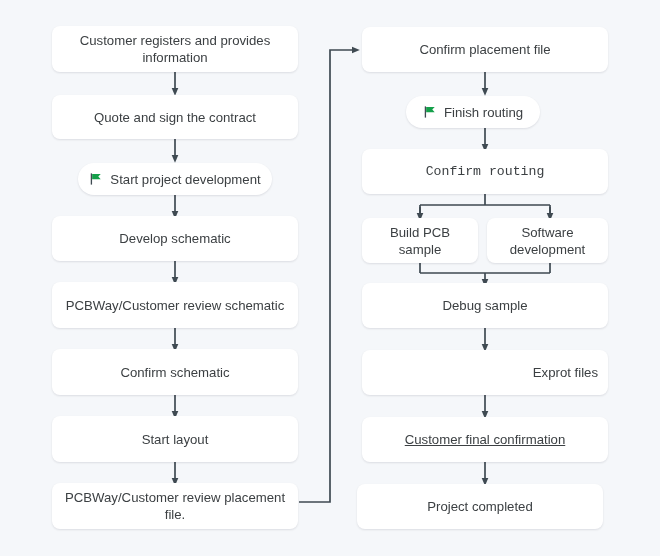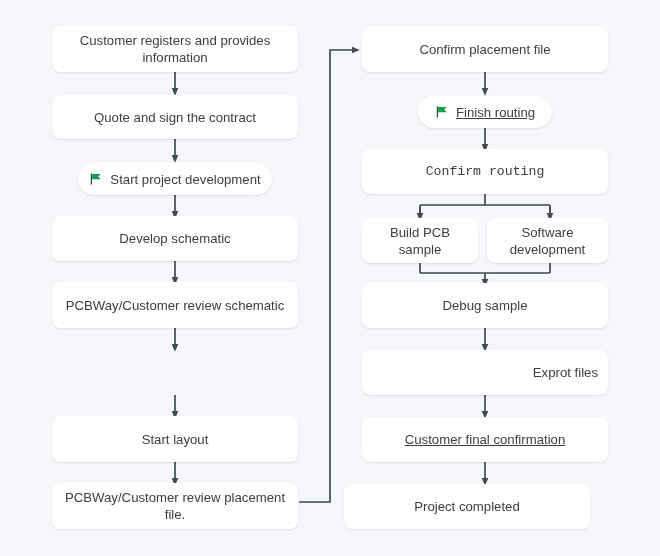--- a/index.html
+++ b/index.html
@@ -120,34 +120,37 @@
   </div>
 
   <div class="node" style="left:52px; top:216px; width:246px; height:45px;">
     <span class="label">Develop schematic</span>
   </div>
 
   <div class="node" style="left:52px; top:282px; width:246px; height:46px;">
     <span class="label">PCBWay/Customer review schematic</span>
   </div>
 
+  <div class="node" style="left:52px; top:349px; width:246px; height:46px;">
+    <span class="label">Confirm schematic</span>
+  </div>
 
   <div class="node" style="left:52px; top:416px; width:246px; height:46px;">
     <span class="label">Start layout</span>
   </div>
 
   <div class="node" style="left:52px; top:483px; width:246px; height:46px;">
     <span class="label">PCBWay/Customer review placement file.</span>
   </div>
 
   <div class="node" style="left:362px; top:27px; width:246px; height:45px;">
     <span class="label">Confirm placement file</span>
   </div>
 
-  <div class="node pill withflag" style="left:418px; top:96px; width:134px; height:32px;text-decoration:underline;">
+  <div class="node pill withflag" style="left:406px; top:96px; width:134px; height:32px;">
     <span class="flag-icon">
       <svg viewBox="0 0 16 16" width="14" height="14" xmlns="http://www.w3.org/2000/svg">
         <rect x="2" y="1.6" width="1.5" height="12.8" fill="#3f4a52"></rect>
         <path d="M3.6,2.2 L13.4,2.2 L10.6,5.2 L13.4,8.2 L3.6,8.2 Z" fill="#14a04a"></path>
       </svg>
     </span>
     <span class="label">Finish routing</span>
   </div>
 
   <div class="node" style="left:362px; top:149px; width:246px; height:45px;font-family:Liberation Mono, monospace;">
@@ -167,17 +170,17 @@
   </div>
 
   <div class="node" style="left:362px; top:350px; width:246px; height:45px;justify-content:flex-end;">
     <span class="label">Exprot files</span>
   </div>
 
   <div class="node" style="left:362px; top:417px; width:246px; height:45px;text-decoration:underline;">
     <span class="label">Customer final confirmation</span>
   </div>
 
-  <div class="node" style="left:344px; top:484px; width:246px; height:45px;">
+  <div class="node" style="left:357px; top:484px; width:246px; height:45px;">
     <span class="label">Project completed</span>
   </div>
 
 </div>
 
 </body></html>

